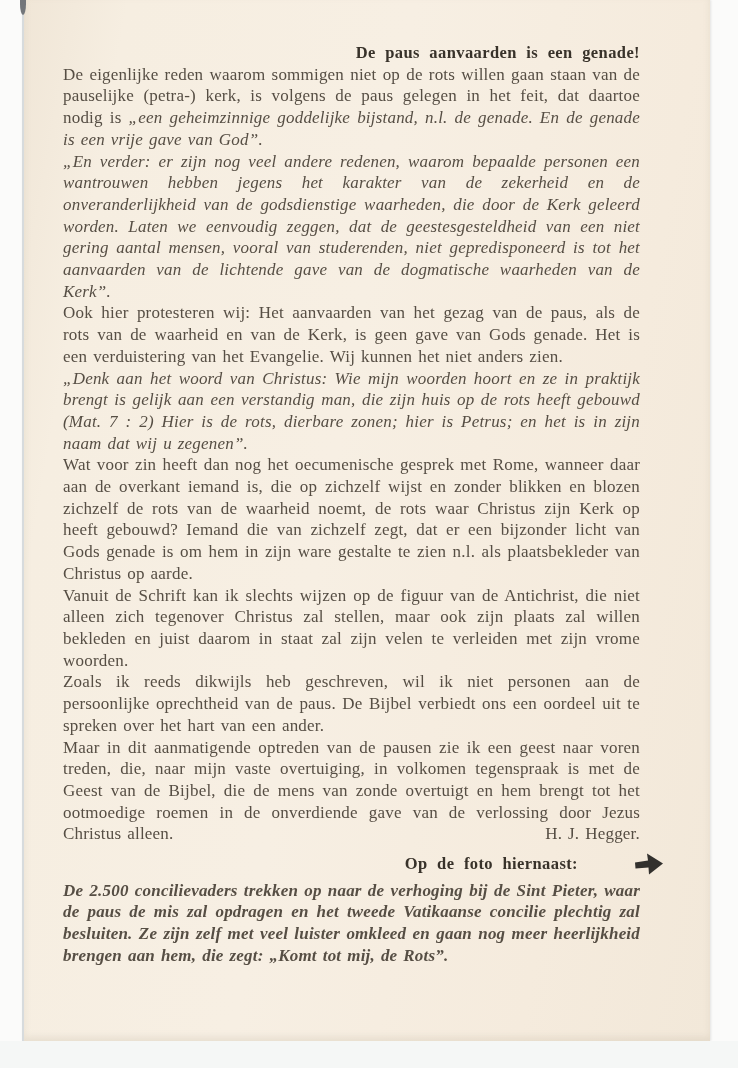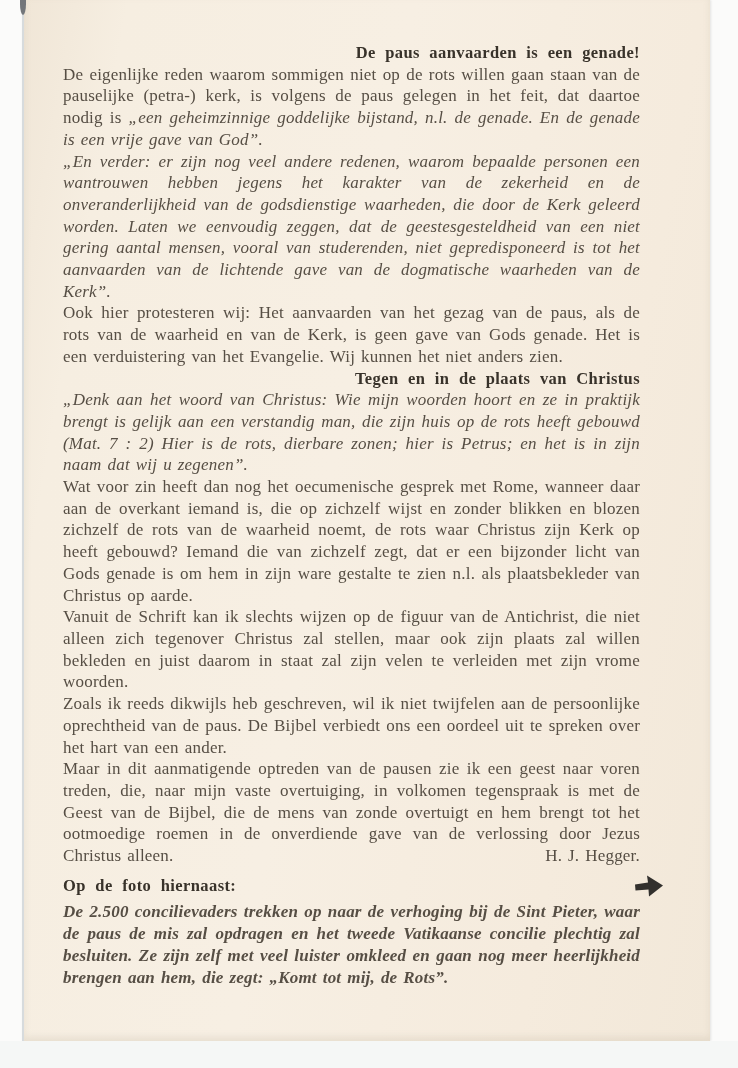--- a/index.html
+++ b/index.html
@@ -26,21 +26,21 @@
     position:absolute; left:63px; top:42px; width:577px;
     color:#564e44; font-size:17px; line-height:21.7px;
     text-align:justify; letter-spacing:0.2px; word-spacing:1.5px;
   }
   .content p { margin:0; }
   .heading {
     font-weight:bold; color:#38322a; text-align:right;
     font-size:16.5px; word-spacing:5px; letter-spacing:0.4px;
   }
   .italic { font-style:italic; }
-  .photo-heading-row { position:relative; text-align:left; padding-right:62px; margin-top:8px; }
+  .photo-heading-row { position:relative; text-align:right; padding-right:62px; margin-top:8px; }
   .arrow-wrap { position:absolute; right:-25px; top:-1px; width:32px; height:24px; }
   .caption { margin-top:5px !important;font-weight:bold; }
   .signature { float:right; padding-left:10px; }
   .page-number { margin-top:7px !important; text-align:left; }
 </style>
 </head>
 <body>
 
 <div class="paper"></div>
 <div class="edge-smudge"></div>
@@ -50,29 +50,28 @@
 
   <p class="heading">De paus aanvaarden is een genade!</p>
 
   <p><span>De eigenlijke reden waarom sommigen niet op de rots willen gaan staan van de pauselijke (petra-) kerk, is volgens de paus gelegen in het feit, dat daartoe nodig is </span><span class="italic">„een geheimzinnige goddelijke bijstand, n.l. de genade. En de genade is een vrije gave van God”.</span></p>
 
   <p class="italic">„En verder: er zijn nog veel andere redenen, waarom bepaalde personen een wantrouwen hebben jegens het karakter van de zekerheid en de onveranderlijkheid van de godsdienstige waarheden, die door de Kerk geleerd worden. Laten we eenvoudig zeggen, dat de geestesgesteldheid van een niet gering aantal mensen, vooral van studerenden, niet gepredisponeerd is tot het aanvaarden van de lichtende gave van de dogmatische waarheden van de Kerk”.</p>
 
   <p>Ook hier protesteren wij: Het aanvaarden van het gezag van de paus, als de rots van de waarheid en van de Kerk, is geen gave van Gods genade. Het is een verduistering van het Evangelie. Wij kunnen het niet anders zien.</p>
 
 
-  <p class="heading">Tegen en in de plaats van Christus</p>
 
   <p class="italic">„Denk aan het woord van Christus: Wie mijn woorden hoort en ze in praktijk brengt is gelijk aan een verstandig man, die zijn huis op de rots heeft gebouwd (Mat. 7 : 2) Hier is de rots, dierbare zonen; hier is Petrus; en het is in zijn naam dat wij u zegenen”.</p>
 
   <p>Wat voor zin heeft dan nog het oecumenische gesprek met Rome, wanneer daar aan de overkant iemand is, die op zichzelf wijst en zonder blikken en blozen zichzelf de rots van de waarheid noemt, de rots waar Christus zijn Kerk op heeft gebouwd? Iemand die van zichzelf zegt, dat er een bijzonder licht van Gods genade is om hem in zijn ware gestalte te zien n.l. als plaatsbekleder van Christus op aarde.</p>
 
   <p>Vanuit de Schrift kan ik slechts wijzen op de figuur van de Antichrist, die niet alleen zich tegenover Christus zal stellen, maar ook zijn plaats zal willen bekleden en juist daarom in staat zal zijn velen te verleiden met zijn vrome woorden.</p>
 
-  <p>Zoals ik reeds dikwijls heb geschreven, wil ik niet twijfelen aan de persoonlijke oprechtheid van de paus. De Bijbel verbiedt ons een oordeel uit te spreken over het hart van een ander.</p>
+  <p>Zoals ik reeds dikwijls heb geschreven, wil ik niet personen aan de persoonlijke oprechtheid van de paus. De Bijbel verbiedt ons een oordeel uit te spreken over het hart van een ander.</p>
 
   <p><span>Maar in dit aanmatigende optreden van de pausen zie ik een geest naar voren treden, die, naar mijn vaste overtuiging, in volkomen tegenspraak is met de Geest van de Bijbel, die de mens van zonde overtuigt en hem brengt tot het ootmoedige roemen in de onverdiende gave van de verlossing door Jezus Christus alleen.</span><span class="signature">H. J. Hegger.</span></p>
 
   <div class="heading photo-heading-row">
     <span>Op de foto hiernaast:</span>
     <span class="arrow-wrap">
       <svg width="32" height="24" viewBox="0 0 32 24">
         <path d="M2 10.5 L15 8.5 L14 1.5 L30 11.5 L16 22.5 L15.5 15.5 L2.5 16.5 Z" fill="#32302d"></path>
       </svg>
     </span>

